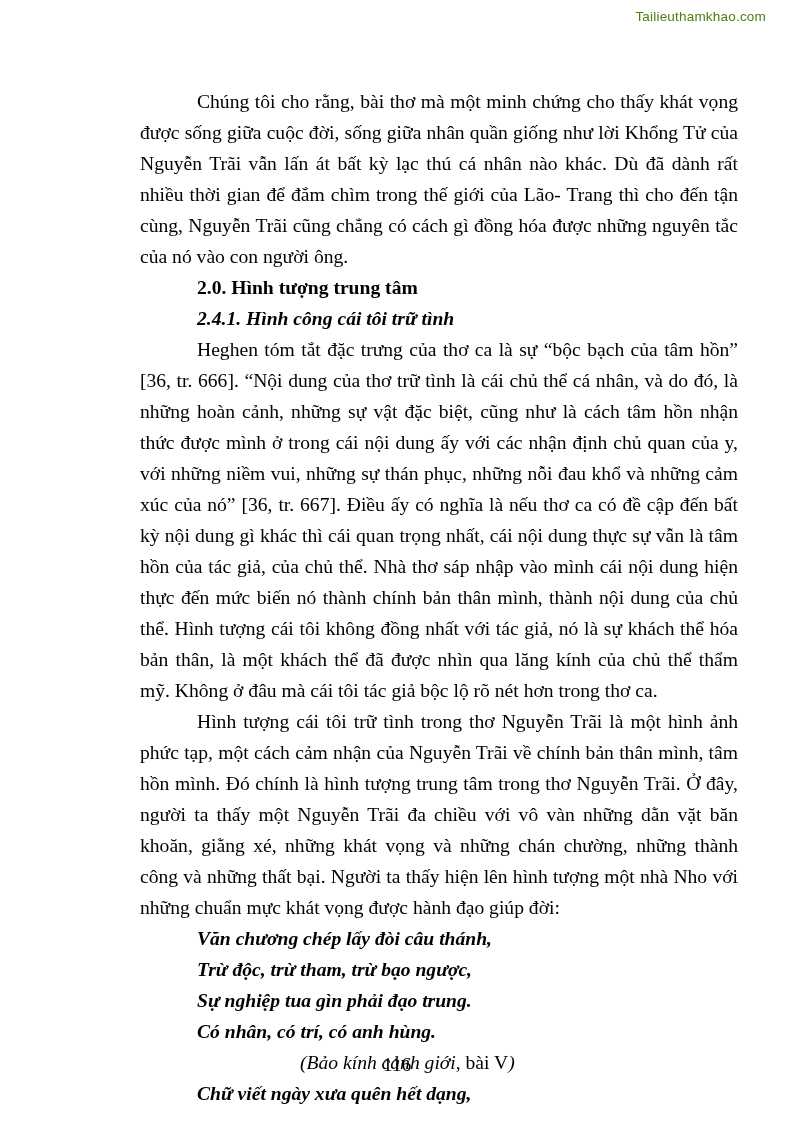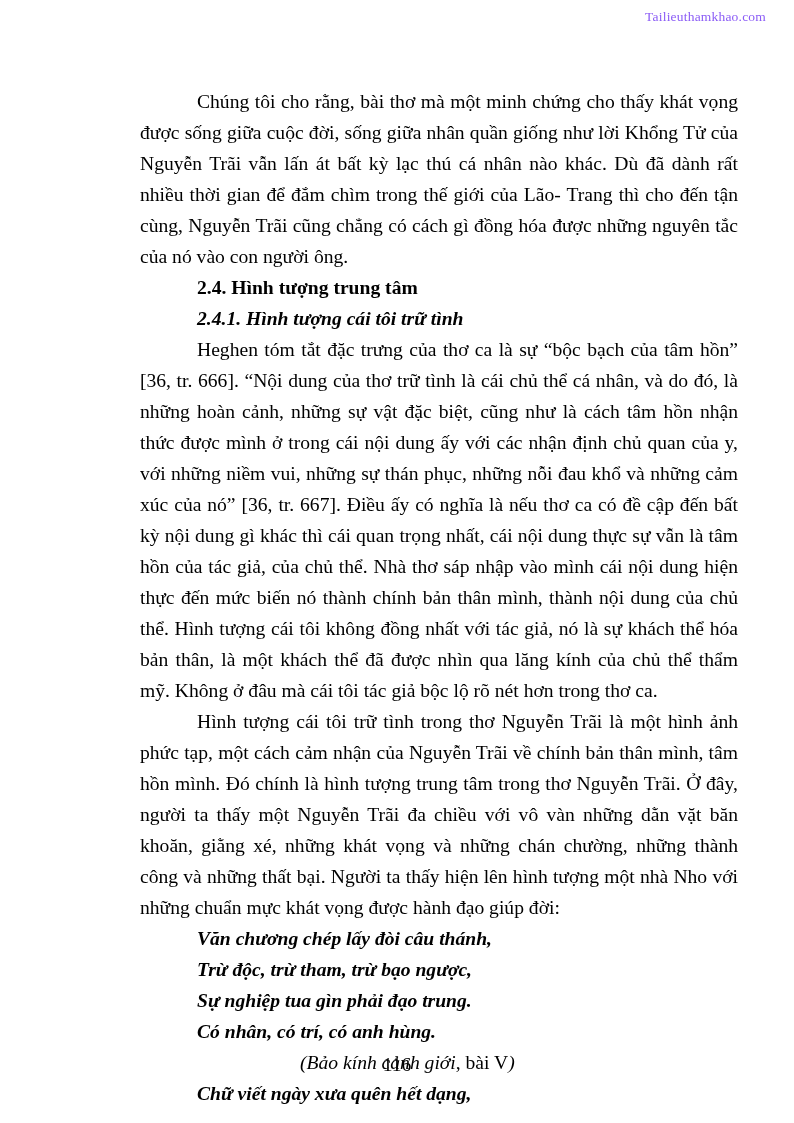--- a/index.html
+++ b/index.html
@@ -16,23 +16,23 @@
     width: 794px;
     height: 1123px;
     background: #ffffff;
     overflow: hidden;
     box-sizing: border-box;
   }
   .watermark {
     position: absolute;
     top: 9px;
     right: 28px;
-    font-family: Liberation Serif, serif;
+    font-family: Liberation Sans, sans-serif;
     font-size: 13.5px;
-    color: #8b5cf6;
+    color: #4d7c0f;
     letter-spacing: 0.2px;
     white-space: nowrap;
     user-select: none;
   }
   .content {
     position: absolute;
     left: 140px;
     top: 86px;
     width: 598px;
   }
@@ -106,23 +106,23 @@
 <body>
 
 <div class="page">
 
   <div class="watermark">Tailieuthamkhao.com</div>
 
   <div class="content">
 
     <p class="body-para">Chúng tôi cho rằng, bài thơ mà một minh chứng cho thấy khát vọng được sống giữa cuộc đời, sống giữa nhân quần giống như lời Khổng Tử của Nguyễn Trãi vẫn lấn át bất kỳ lạc thú cá nhân nào khác. Dù đã dành rất nhiều thời gian để đắm chìm trong thế giới của Lão- Trang thì cho đến tận cùng, Nguyễn Trãi cũng chẳng có cách gì đồng hóa được những nguyên tắc của nó vào con người ông.</p>
 
-    <h2 class="heading-lvl2">2.4. Hình tượng trung tâm</h2>
+    <h2 class="heading-lvl2">2.0. Hình tượng trung tâm</h2>
 
-    <h3 class="heading-lvl3">2.4.1. Hình tượng cái tôi trữ tình</h3>
+    <h3 class="heading-lvl3">2.4.1. Hình công cái tôi trữ tình</h3>
 
     <p class="body-para">Heghen tóm tắt đặc trưng của thơ ca là sự “bộc bạch của tâm hồn” [36, tr. 666]. “Nội dung của thơ trữ tình là cái chủ thể cá nhân, và do đó, là những hoàn cảnh, những sự vật đặc biệt, cũng như là cách tâm hồn nhận thức được mình ở trong cái nội dung ấy với các nhận định chủ quan của y, với những niềm vui, những sự thán phục, những nỗi đau khổ và những cảm xúc của nó” [36, tr. 667]. Điều ấy có nghĩa là nếu thơ ca có đề cập đến bất kỳ nội dung gì khác thì cái quan trọng nhất, cái nội dung thực sự vẫn là tâm hồn của tác giả, của chủ thể. Nhà thơ sáp nhập vào mình cái nội dung hiện thực đến mức biến nó thành chính bản thân mình, thành nội dung của chủ thể. Hình tượng cái tôi không đồng nhất với tác giả, nó là sự khách thể hóa bản thân, là một khách thể đã được nhìn qua lăng kính của chủ thể thẩm mỹ. Không ở đâu mà cái tôi tác giả bộc lộ rõ nét hơn trong thơ ca.</p>
 
     <p class="body-para">Hình tượng cái tôi trữ tình trong thơ Nguyễn Trãi là một hình ảnh phức tạp, một cách cảm nhận của Nguyễn Trãi về chính bản thân mình, tâm hồn mình. Đó chính là hình tượng trung tâm trong thơ Nguyễn Trãi. Ở đây, người ta thấy một Nguyễn Trãi đa chiều với vô vàn những dằn vặt băn khoăn, giằng xé, những khát vọng và những chán chường, những thành công và những thất bại. Người ta thấy hiện lên hình tượng một nhà Nho với những chuẩn mực khát vọng được hành đạo giúp đời:</p>
 
     <div class="verse-block">
       <div class="verse-line">Văn chương chép lấy đòi câu thánh,</div>
       <div class="verse-line">Trừ độc, trừ tham, trừ bạo ngược,</div>
       <div class="verse-line">Sự nghiệp tua gìn phải đạo trung.</div>
       <div class="verse-line">Có nhân, có trí, có anh hùng.</div>

